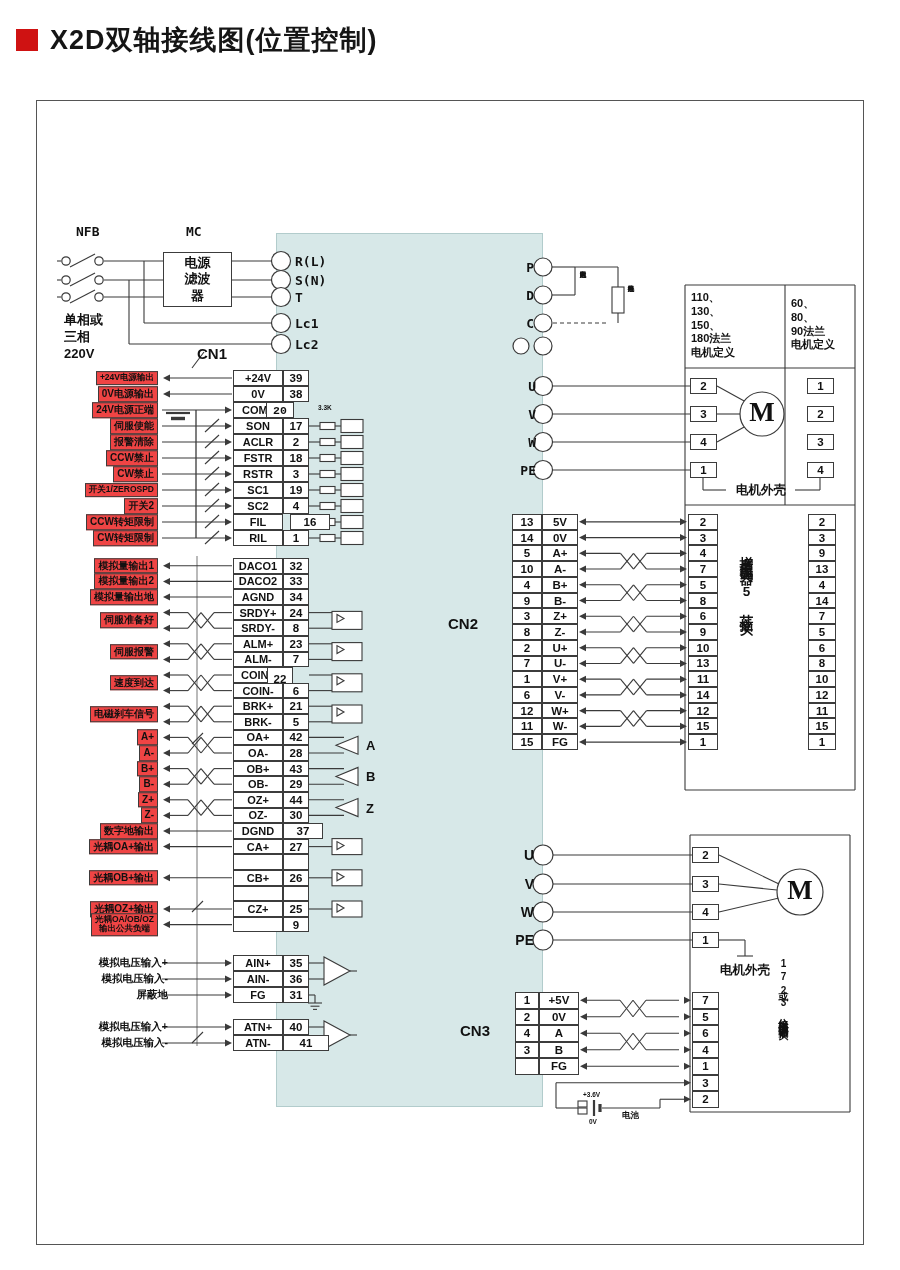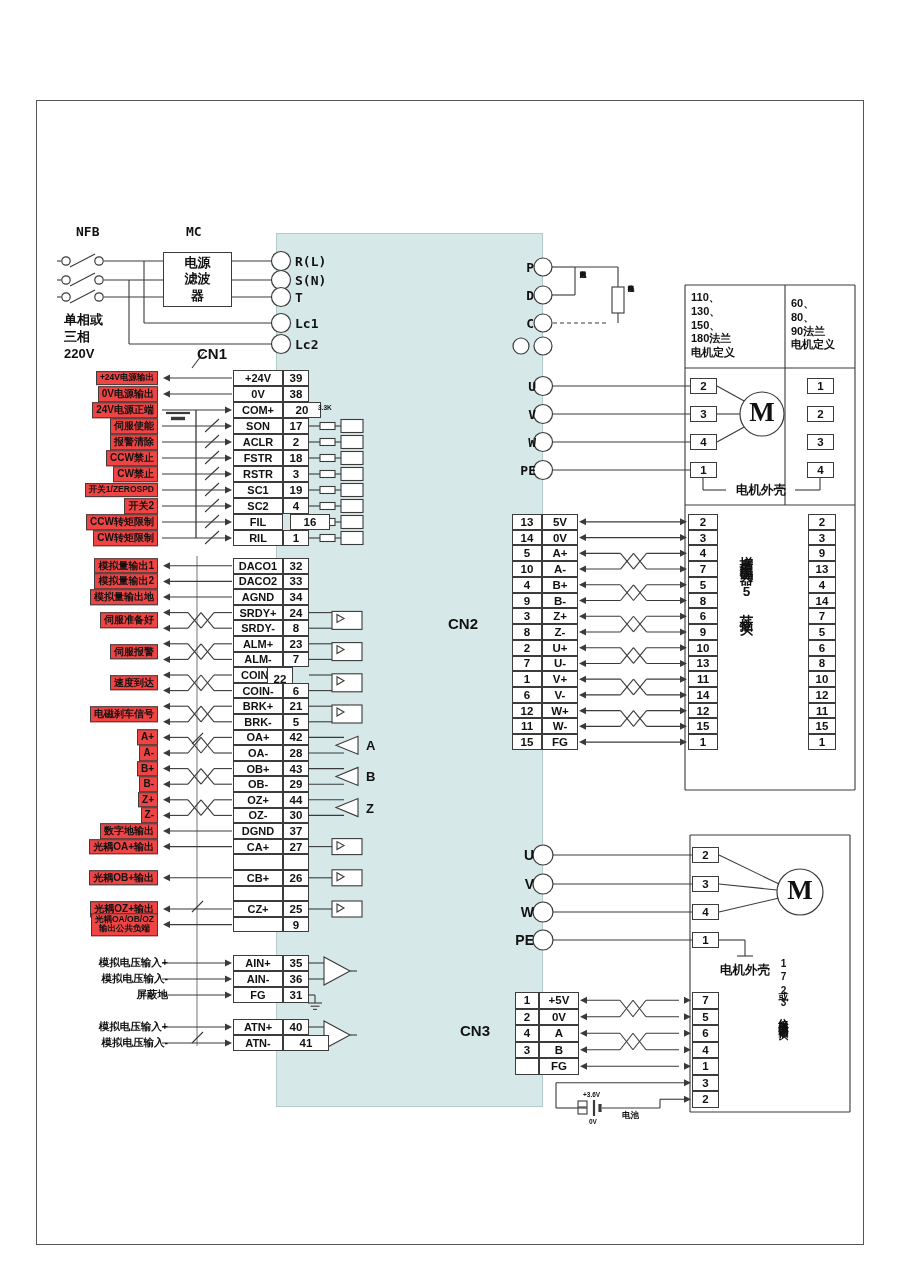--- a/index.html
+++ b/index.html
@@ -31,20 +31,24 @@
   .vsmall{position:absolute;z-index:2;writing-mode:vertical-rl;text-orientation:upright;font:bold 6.5px "Liberation Sans",sans-serif;}
   .tiny{position:absolute;z-index:2;font:bold 6.5px "Liberation Sans",sans-serif;}
   .small8{position:absolute;z-index:2;font:bold 8.5px "Liberation Sans",sans-serif;}
   .drvlet{position:absolute;z-index:2;font:bold 13px "Liberation Sans",sans-serif;transform:translateY(-50%);}
   .housing{position:absolute;z-index:2;font:bold 12.5px "Liberation Sans",sans-serif;text-align:center;background:#fff0;}
 </style>
 </head>
 <body>
 
 <div id="stage">
+  <div class="titlerow">
+    <span class="bullet" id="bullet" style="background: rgb(207, 18, 18);"></span>
+    <h1 class="pagetitle">X2D双轴接线图(位置控制)</h1>
+  </div>
   <div id="frame"></div>
   <div id="drive" style="left: 276px; top: 233px; width: 265px; height: 872px; background: rgb(215, 232, 232); border: 1px solid rgb(178, 204, 204);"></div>
   <svg id="wires" width="900" height="1270" viewBox="0 0 900 1270">
       <line x1="57" y1="261" x2="61" y2="261" stroke="#3a3a3a" stroke-width="1.1"></line>
       <line x1="70" y1="267" x2="95" y2="254" stroke="#3a3a3a" stroke-width="1.1"></line>
       <line x1="104" y1="261" x2="163" y2="261" stroke="#3a3a3a" stroke-width="1.1"></line>
       <line x1="232" y1="261" x2="272" y2="261" stroke="#3a3a3a" stroke-width="1.1"></line>
       <line x1="57" y1="280" x2="61" y2="280" stroke="#3a3a3a" stroke-width="1.1"></line>
       <line x1="70" y1="286" x2="95" y2="273" stroke="#3a3a3a" stroke-width="1.1"></line>
       <line x1="104" y1="280" x2="163" y2="280" stroke="#3a3a3a" stroke-width="1.1"></line>
@@ -506,21 +510,21 @@
     <div class="term" style="left: 295px; top: 323px;">Lc1</div>
     <div class="term" style="left: 295px; top: 344px;">Lc2</div>
     <div class="conn" style="left: 197px; top: 345px;">CN1</div>
     <div class="cell" style="left: 233px; top: 370px; width: 50px; height: 16px; font: bold 11px &quot;Liberation Sans&quot;, sans-serif;">+24V</div>
     <div class="cell" style="left: 283px; top: 370px; width: 26px; height: 16px;">39</div>
     <div class="lblbox" style="left: auto; top: 378px; right: 742px; font-size: 8.5px;">+24V电源输出</div>
     <div class="cell" style="left: 233px; top: 386px; width: 50px; height: 16px; font: bold 11px &quot;Liberation Sans&quot;, sans-serif;">0V</div>
     <div class="cell" style="left: 283px; top: 386px; width: 26px; height: 16px;">38</div>
     <div class="lblbox" style="left: auto; top: 394px; right: 742px;">0V电源输出</div>
     <div class="cell" style="left: 233px; top: 402px; width: 50px; height: 16px; font: bold 11px &quot;Liberation Sans&quot;, sans-serif;">COM+</div>
-    <div class="cell" style="left: 283px; top: 402px; width: 38px; height: 16px;">20</div>
+    <div class="cell" style="left: 266px; top: 402px; width: 28px; height: 16px; font-family: Liberation Mono, monospace;">20</div>
     <div class="lblbox" style="left: auto; top: 410px; right: 742px;">24V电源正端</div>
     <div class="cell" style="left: 233px; top: 418px; width: 50px; height: 16px; font: bold 11px &quot;Liberation Sans&quot;, sans-serif;">SON</div>
     <div class="cell" style="left: 283px; top: 418px; width: 26px; height: 16px;">17</div>
     <div class="lblbox" style="left: auto; top: 426px; right: 742px;">伺服使能</div>
     <div class="cell" style="left: 233px; top: 434px; width: 50px; height: 16px; font: bold 11px &quot;Liberation Sans&quot;, sans-serif;">ACLR</div>
     <div class="cell" style="left: 283px; top: 434px; width: 26px; height: 16px;">2</div>
     <div class="lblbox" style="left: auto; top: 442px; right: 742px;">报警清除</div>
     <div class="cell" style="left: 233px; top: 450px; width: 50px; height: 16px; font: bold 11px &quot;Liberation Sans&quot;, sans-serif;">FSTR</div>
     <div class="cell" style="left: 283px; top: 450px; width: 26px; height: 16px;">18</div>
     <div class="lblbox" style="left: auto; top: 458px; right: 742px;">CCW禁止</div>
@@ -583,21 +587,21 @@
     <div class="cell" style="left: 283px; top: 776.4px; width: 26px; height: 15.6px;">29</div>
     <div class="lblbox" style="left: auto; top: 784.2px; right: 742px;">B-</div>
     <div class="cell" style="left: 233px; top: 792px; width: 50px; height: 15.6px; font: bold 11px &quot;Liberation Sans&quot;, sans-serif;">OZ+</div>
     <div class="cell" style="left: 283px; top: 792px; width: 26px; height: 15.6px;">44</div>
     <div class="lblbox" style="left: auto; top: 799.8px; right: 742px;">Z+</div>
     <div class="drvlet" style="left: 366px; top: 807.6px;">Z</div>
     <div class="cell" style="left: 233px; top: 807.6px; width: 50px; height: 15.6px; font: bold 11px &quot;Liberation Sans&quot;, sans-serif;">OZ-</div>
     <div class="cell" style="left: 283px; top: 807.6px; width: 26px; height: 15.6px;">30</div>
     <div class="lblbox" style="left: auto; top: 815.4px; right: 742px;">Z-</div>
     <div class="cell" style="left: 233px; top: 823.2px; width: 50px; height: 15.6px; font: bold 11px &quot;Liberation Sans&quot;, sans-serif;">DGND</div>
-    <div class="cell" style="left: 283px; top: 823.2px; width: 26px; height: 15.6px;">37</div>
+    <div class="cell" style="left: 283px; top: 823.2px; width: 40px; height: 15.6px;">37</div>
     <div class="lblbox" style="left: auto; top: 831px; right: 742px;">数字地输出</div>
     <div class="cell" style="left: 233px; top: 838.8px; width: 50px; height: 15.6px; font: bold 11px &quot;Liberation Sans&quot;, sans-serif;">CA+</div>
     <div class="cell" style="left: 283px; top: 838.8px; width: 26px; height: 15.6px;">27</div>
     <div class="lblbox" style="left: auto; top: 846.6px; right: 742px;">光耦OA+输出</div>
     <div class="cell" style="left: 233px; top: 854.4px; width: 50px; height: 15.6px; font: bold 11px &quot;Liberation Sans&quot;, sans-serif;"></div>
     <div class="cell" style="left: 283px; top: 854.4px; width: 26px; height: 15.6px;"></div>
     <div class="cell" style="left: 233px; top: 870px; width: 50px; height: 15.6px; font: bold 11px &quot;Liberation Sans&quot;, sans-serif;">CB+</div>
     <div class="cell" style="left: 283px; top: 870px; width: 26px; height: 15.6px;">26</div>
     <div class="lblbox" style="left: auto; top: 877.8px; right: 742px;">光耦OB+输出</div>
     <div class="cell" style="left: 233px; top: 885.6px; width: 50px; height: 15.6px; font: bold 11px &quot;Liberation Sans&quot;, sans-serif;"></div>

